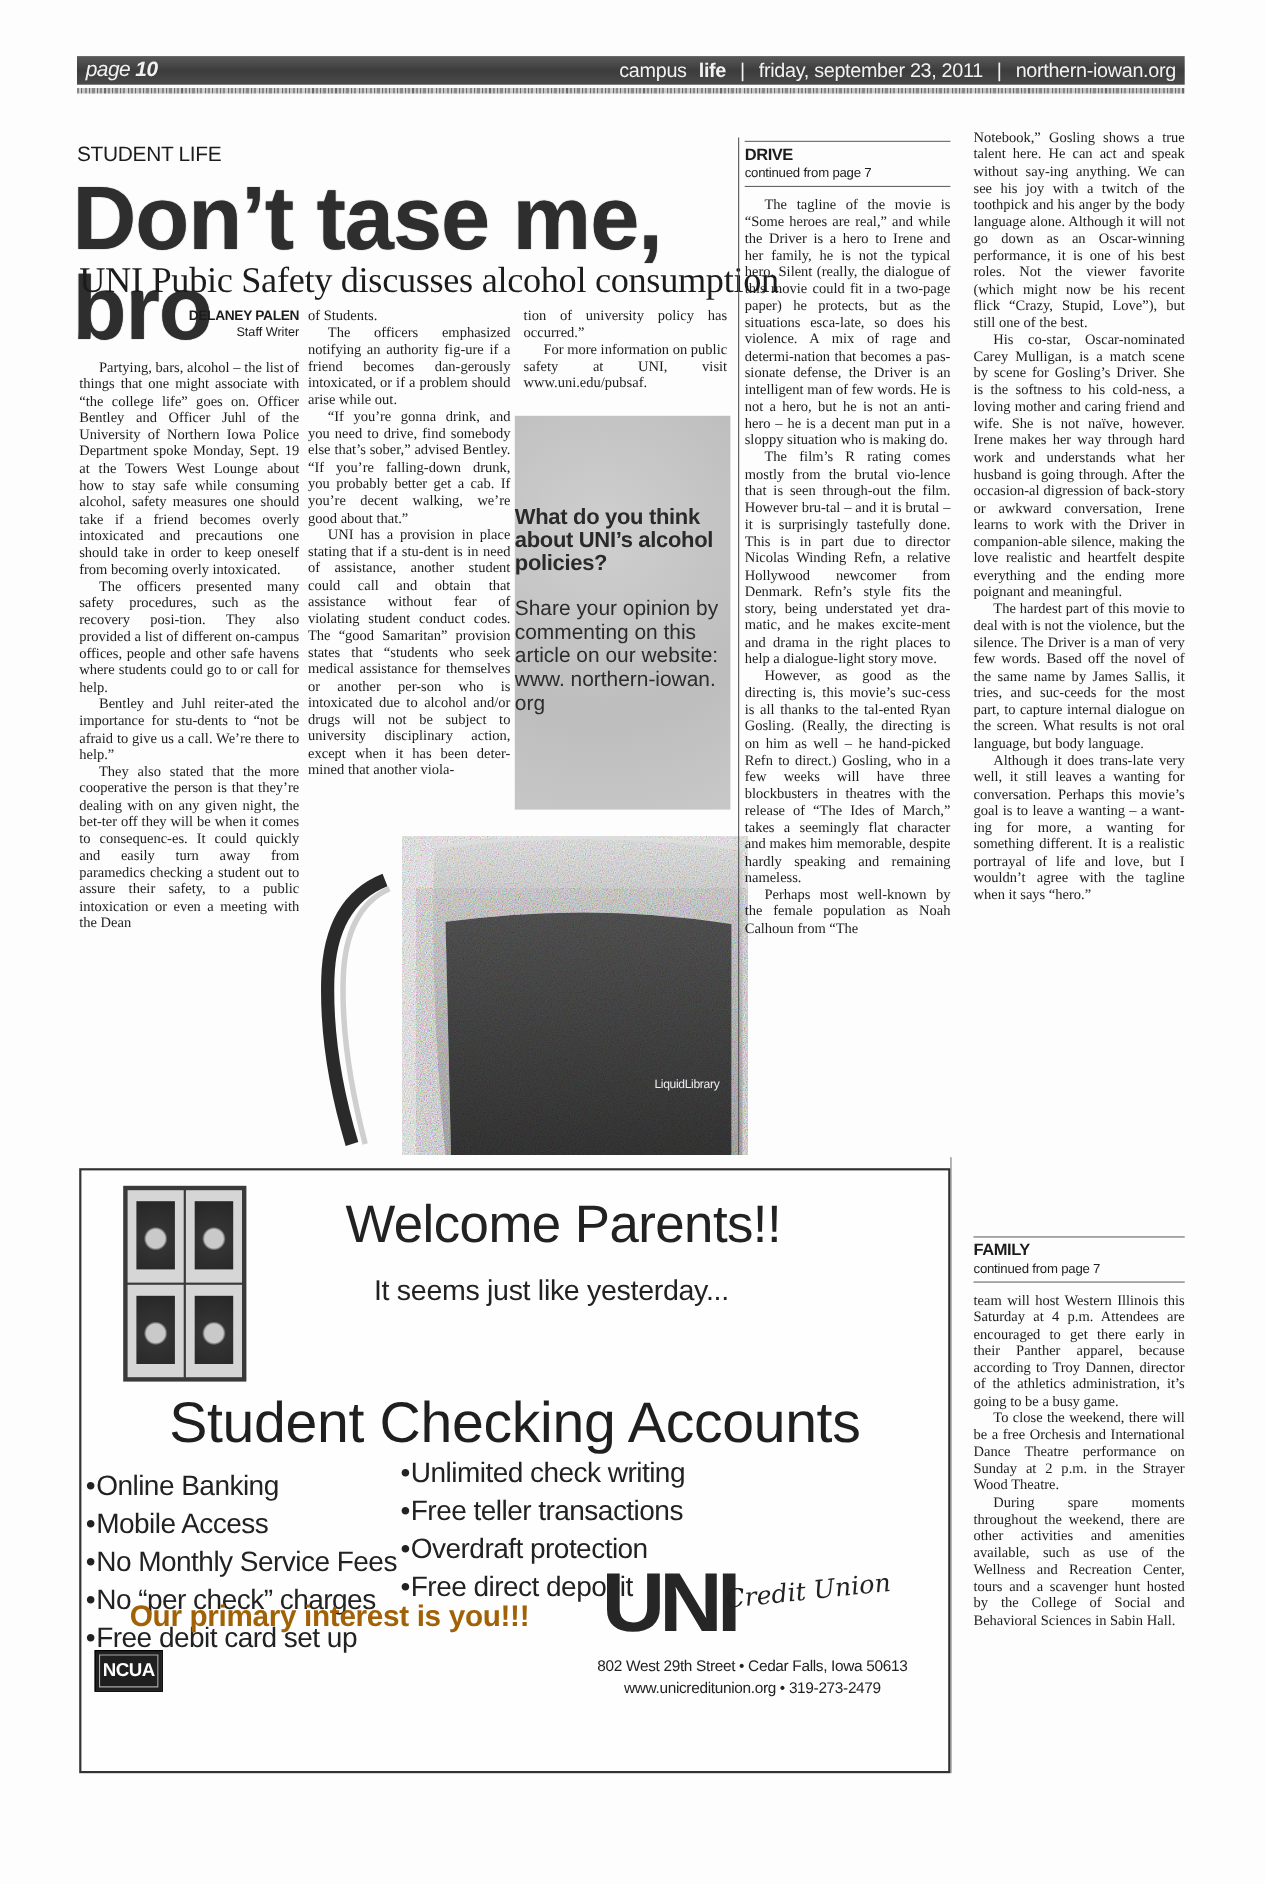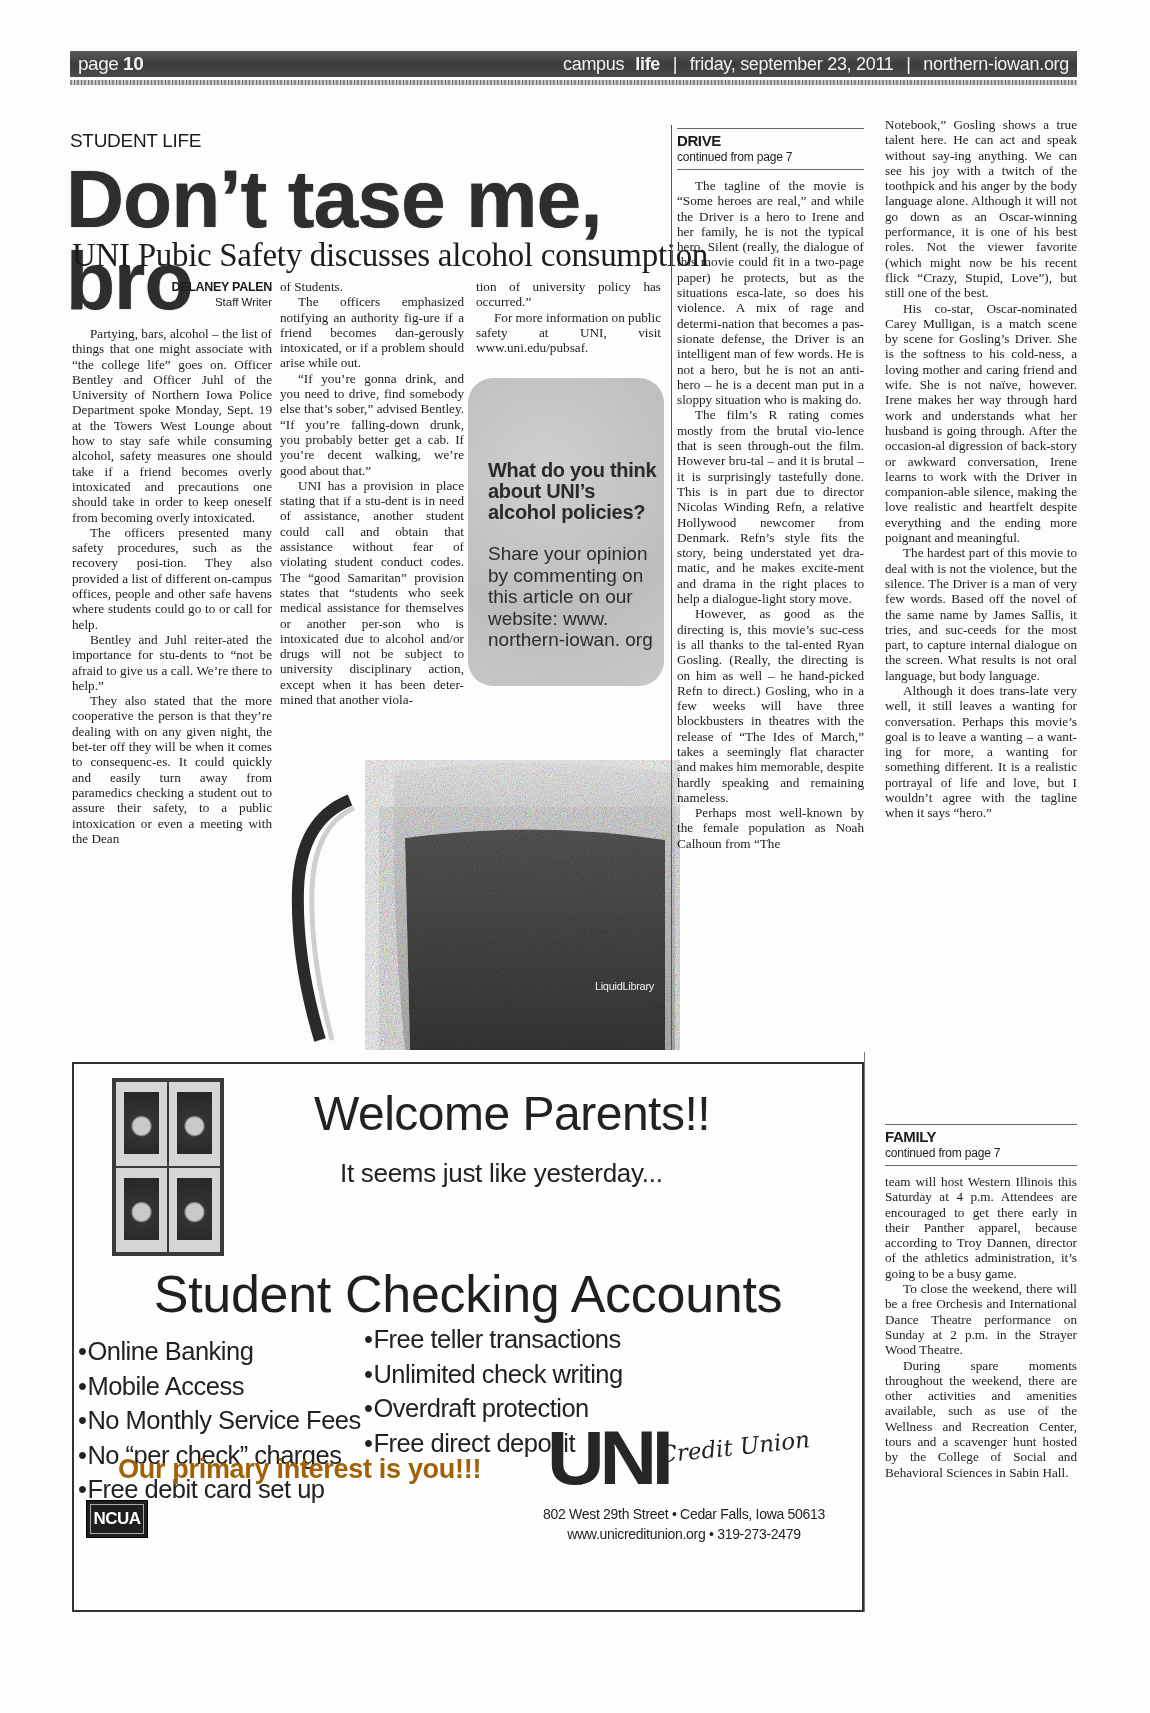--- a/index.html
+++ b/index.html
@@ -5,21 +5,21 @@
   * { box-sizing: border-box; margin: 0; padding: 0; }
   html, body { width: 1150px; height: 1713px; background: #fdfdfd; overflow: hidden; }
   body { position: relative; font-family: "Liberation Serif", serif; color: #1c1c1c; }
 
   .header-bar {
     position: absolute; left: 70px; top: 51px; width: 1007px; height: 26px;
     background: linear-gradient(180deg, #5a5a5a 0%, #3c3c3c 50%, #4a4a4a 100%);
     color: #f2f2f2; font-family: "Liberation Sans", sans-serif;
     display: flex; align-items: center; justify-content: space-between; padding: 0 8px;
   }
-  .header-bar .page-no { font-size: 19px; letter-spacing: -0.5px; }
+  .header-bar .page-no { font-size: 19px; letter-spacing: -0.5px; font-style: italic; }
   .header-bar .page-no b { font-weight: 700; }
   .header-bar .meta { font-size: 18px; letter-spacing: -0.3px; }
   .header-bar .meta b { font-weight: 700; padding-left: 11px; }
   .header-bar .sep { margin: 0 8px; }
   .header-rule {
     position: absolute; left: 70px; top: 80px; width: 1007px; height: 5px;
     background: repeating-linear-gradient(90deg, #8a8a8a 0 2px, #d0d0d0 2px 4px, #6a6a6a 4px 5px, #c4c4c4 5px 7px);
   }
 
   .kicker { position: absolute; left: 70px; top: 130px; font-family: "Liberation Sans", sans-serif; font-size: 19px; letter-spacing: -0.3px; }
@@ -33,23 +33,23 @@
 
   .col { position: absolute; font-size: 13.2px; line-height: 15.3px; text-align: justify; hyphens: manual; }
   .col p { text-indent: 18px; }
   .col p.noindent { text-indent: 0; }
 
   .byline { position: absolute; left: 72px; top: 280px; width: 200px; text-align: right; font-family: "Liberation Sans", sans-serif; }
   .byline .name { font-weight: 700; font-size: 12.5px; letter-spacing: -0.3px; }
   .byline .role { font-size: 11.5px; margin-top: 2px; }
 
   .promo {
-    position: absolute; left: 468px; top: 378px; width: 196px; height: 308px;
+    position: absolute; left: 468px; top: 378px; width: 196px; height: 358px;
     background: radial-gradient(circle at 40% 30%, #cfcfcf 0%, #bdbdbd 60%, #c8c8c8 100%);
-    font-family: "Liberation Sans", sans-serif; padding: 82px 0 0 20px; color: #222; border-radius: 25px;
+    font-family: "Liberation Sans", sans-serif; padding: 82px 0 0 0; color: #222;
   }
   .promo .q { font-weight: 700; font-size: 20px; line-height: 21px; letter-spacing: -0.3px; color: #2a2a2a; }
   .promo .share { margin-top: 20px; font-size: 19px; line-height: 21.5px; color: #2c2c2c; }
 
   .mug { position: absolute; left: 280px; top: 760px; width: 400px; height: 240px; }
   .mug .credit { position: absolute; right: 26px; bottom: 8px; font-family: "Liberation Sans", sans-serif; font-size: 11px; color: #eee; letter-spacing: -0.3px; }
 
   .col-divider { position: absolute; left: 671px; top: 125px; width: 1px; height: 925px; background: #555; }
   .col-divider2 { position: absolute; left: 864px; top: 1052px; width: 1px; height: 560px; background: #777; }
 
@@ -218,22 +218,22 @@
   <div class="tagline">It seems just like yesterday...</div>
   <div class="checking">Student Checking Accounts</div>
   <ul class="left">
     <li>Online Banking</li>
     <li>Mobile Access</li>
     <li>No Monthly Service Fees</li>
     <li>No “per check” charges</li>
     <li>Free debit card set up</li>
   </ul>
   <ul class="right">
+    <li>Unlimited check writing</li>
     <li>Free teller transactions</li>
-    <li>Unlimited check writing</li>
     <li>Overdraft protection</li>
     <li>Free direct deposit</li>
   </ul>
   <div class="primary">Our primary interest is you!!!</div>
   <div class="ncua">NCUA</div>
   <div class="cu-logo">
     <div class="uni">UNI</div>
     <div class="cu">Credit Union</div>
   </div>
   <div class="cu-addr">

